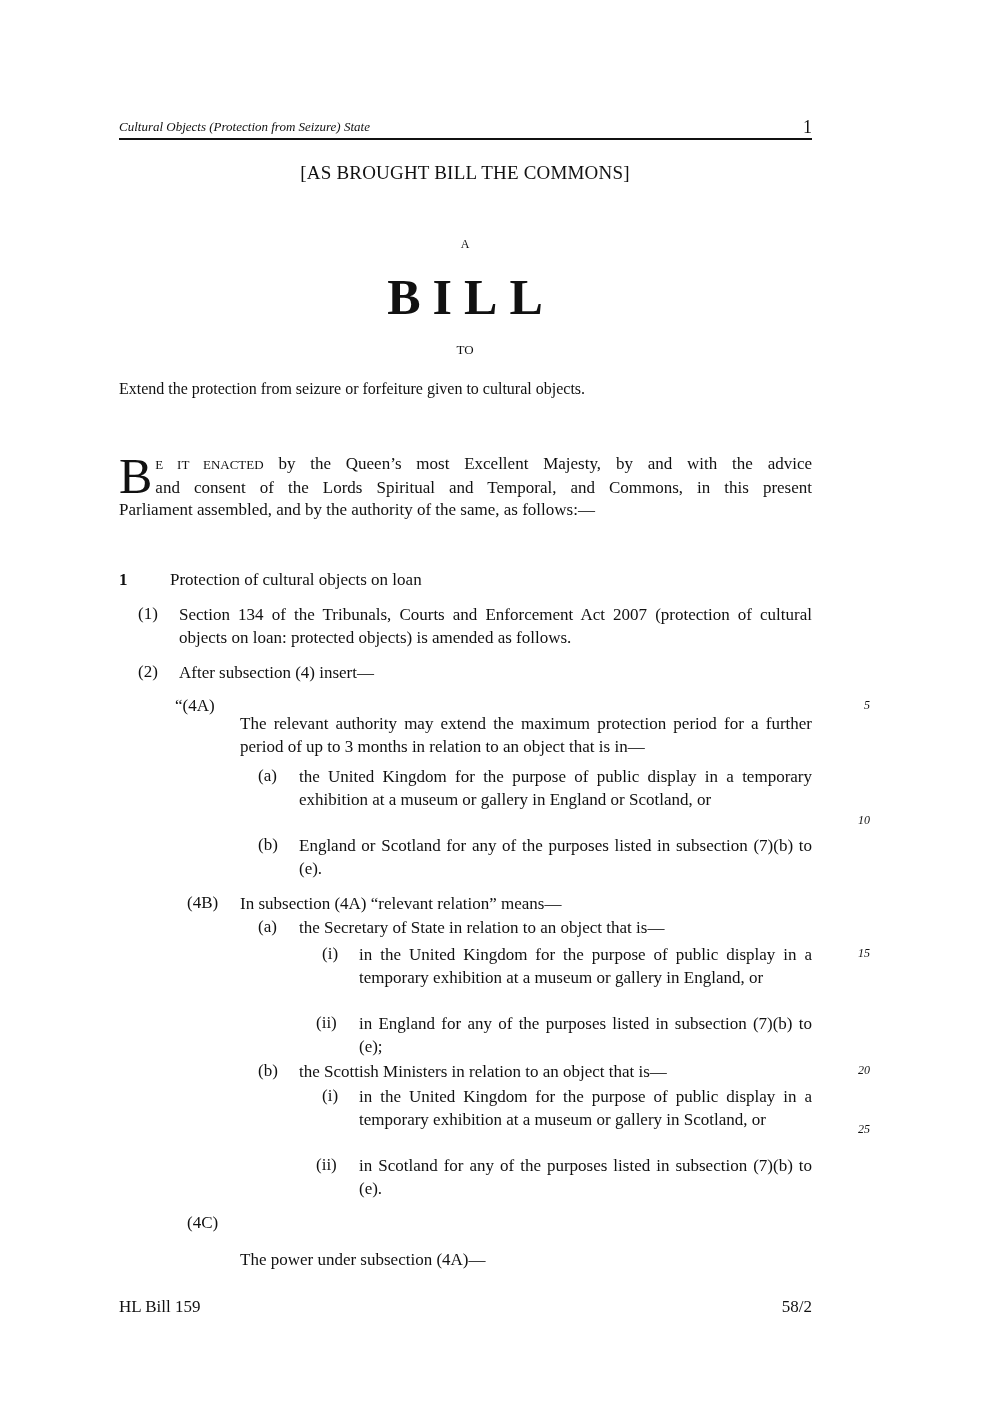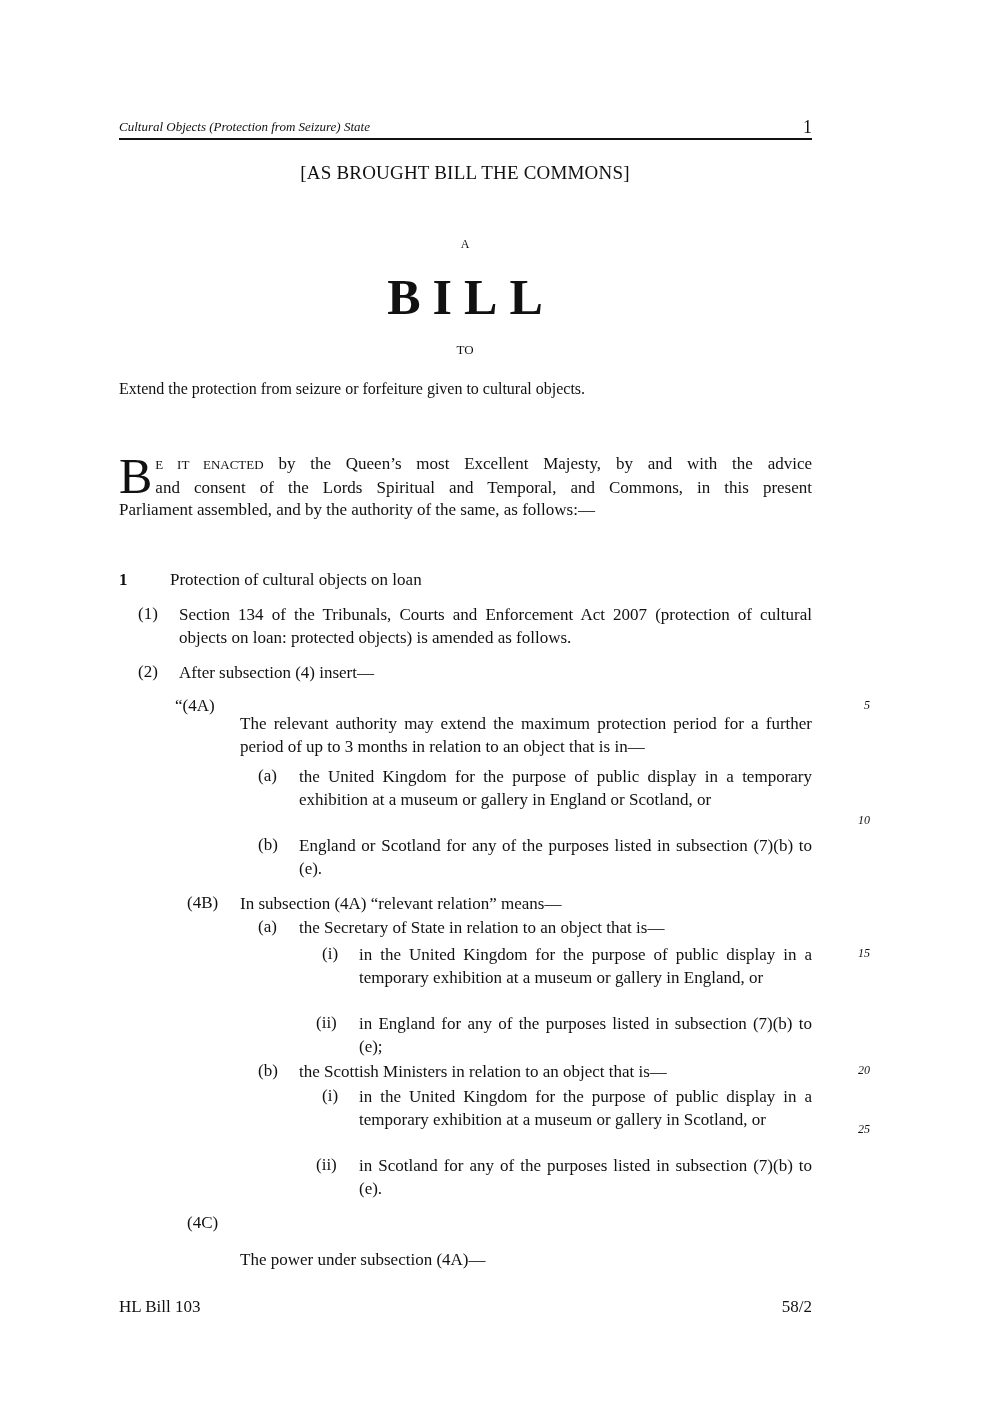--- a/index.html
+++ b/index.html
@@ -88,14 +88,14 @@
 
 <div class="abs lbl" style="left:187px; top:1213px;">(4C)</div>
 <div class="abs txt" style="left:240px; top:1213px; width:572px;margin-top:36px;">The power under subsection (4A)—</div>
 
 <div class="abs ln" style="top:698px;">5</div>
 <div class="abs ln" style="top:813px;">10</div>
 <div class="abs ln" style="top:946px;">15</div>
 <div class="abs ln" style="top:1063px;">20</div>
 <div class="abs ln" style="top:1122px;">25</div>
 
-<div class="abs footer-left">HL Bill 103</div>
+<div class="abs footer-left">HL Bill 159</div>
 <div class="abs footer-right">58/2</div>
 
 </body></html>

